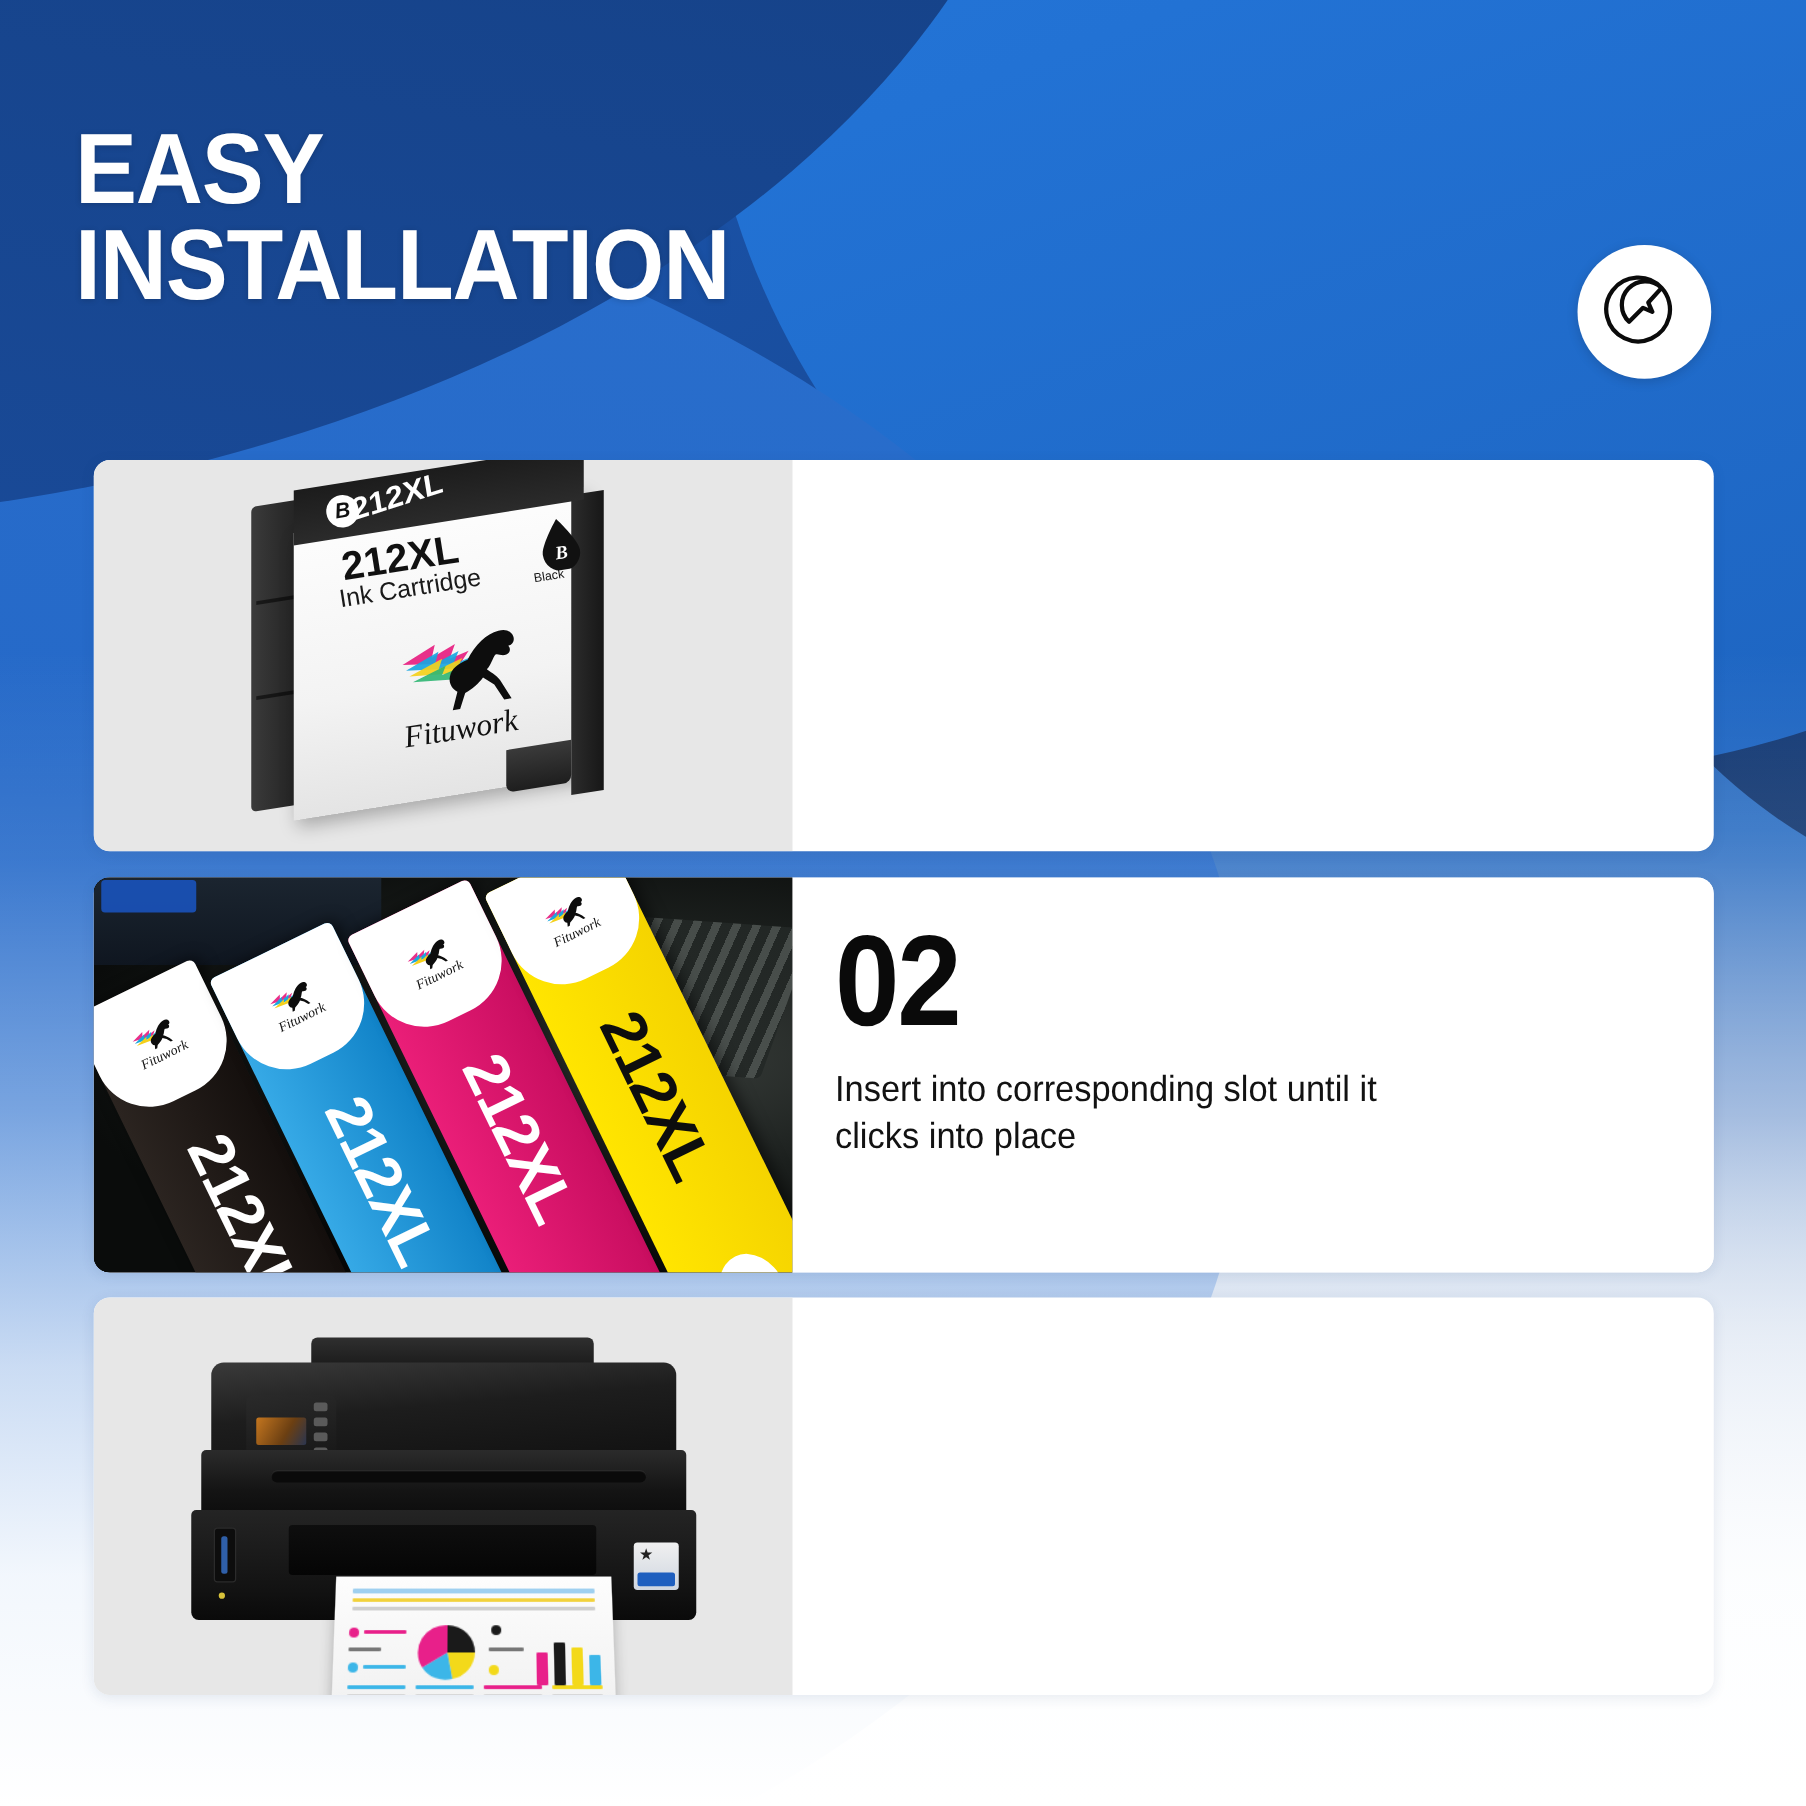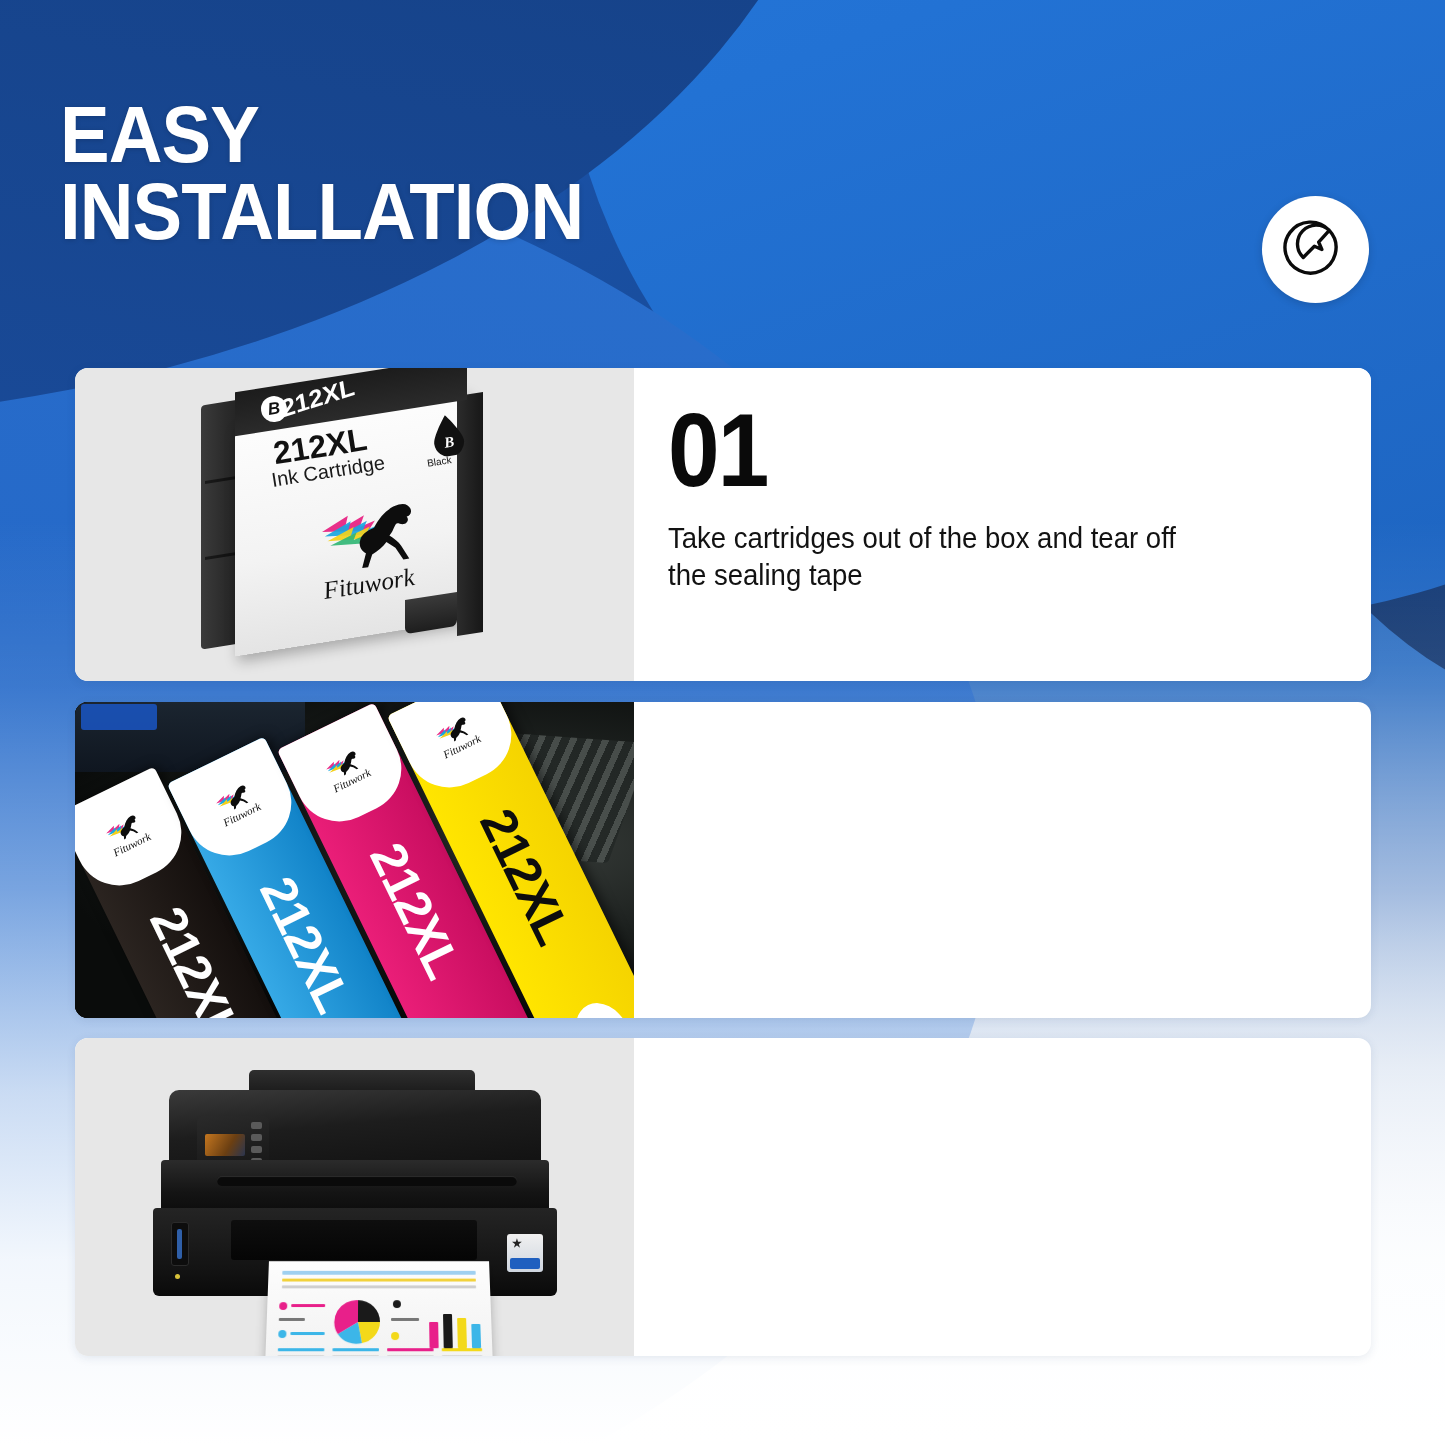--- a/index.html
+++ b/index.html
@@ -396,25 +396,20 @@
                  C94 27 92 31 88 31 C84 31 82 28 80 30 C78 32 76 37 72 40
                  C76 44 80 47 82 52 L88 66 L82 66 L76 53 L68 46
                  C64 50 58 54 52 56 L46 68 L40 68 L46 54
                  C42 51 40 46 42 41 C44 35 50 32 58 30 Z" fill="#0d0d0d"></path>
       </svg>
 
       <div class="c1-brand">Fituwork</div>
     </div>
   </div>
 
-  <div class="card-body">
-    <div class="step-num">01</div>
-    <div class="step-desc">Take cartridges out of the box and tear off
-the sealing tape</div>
-  </div>
 </div>
 
 <div class="card" id="card2">
 
   <div class="card-media">
     <div class="c2-scene">
       <div class="c2-printerbg"></div>
       <div class="c2-darkbar">
         <div class="c2-blue"></div>
       </div>
@@ -486,20 +481,25 @@
                      C42 47 40 43 42 38 C44 33 50 30 58 28 Z" fill="#0d0d0d"></path>
           </svg>
           <span class="brandmini">Fituwork</span>
         </div>
         <span class="lbl">212XL</span>
         <div class="dropbadge">Y</div>
       </div>
     </div>
   </div>
 
+  <div class="card-body">
+    <div class="step-num">02</div>
+    <div class="step-desc">Insert into corresponding slot until it
+clicks into place</div>
+  </div>
 </div>
 
 <div class="card" id="card3">
 
   <div class="card-media">
     <div class="p-wrap">
       <div class="p-lidback"></div>
       <div class="p-top">
         <div class="p-panel">
           <div class="p-screen"></div>

